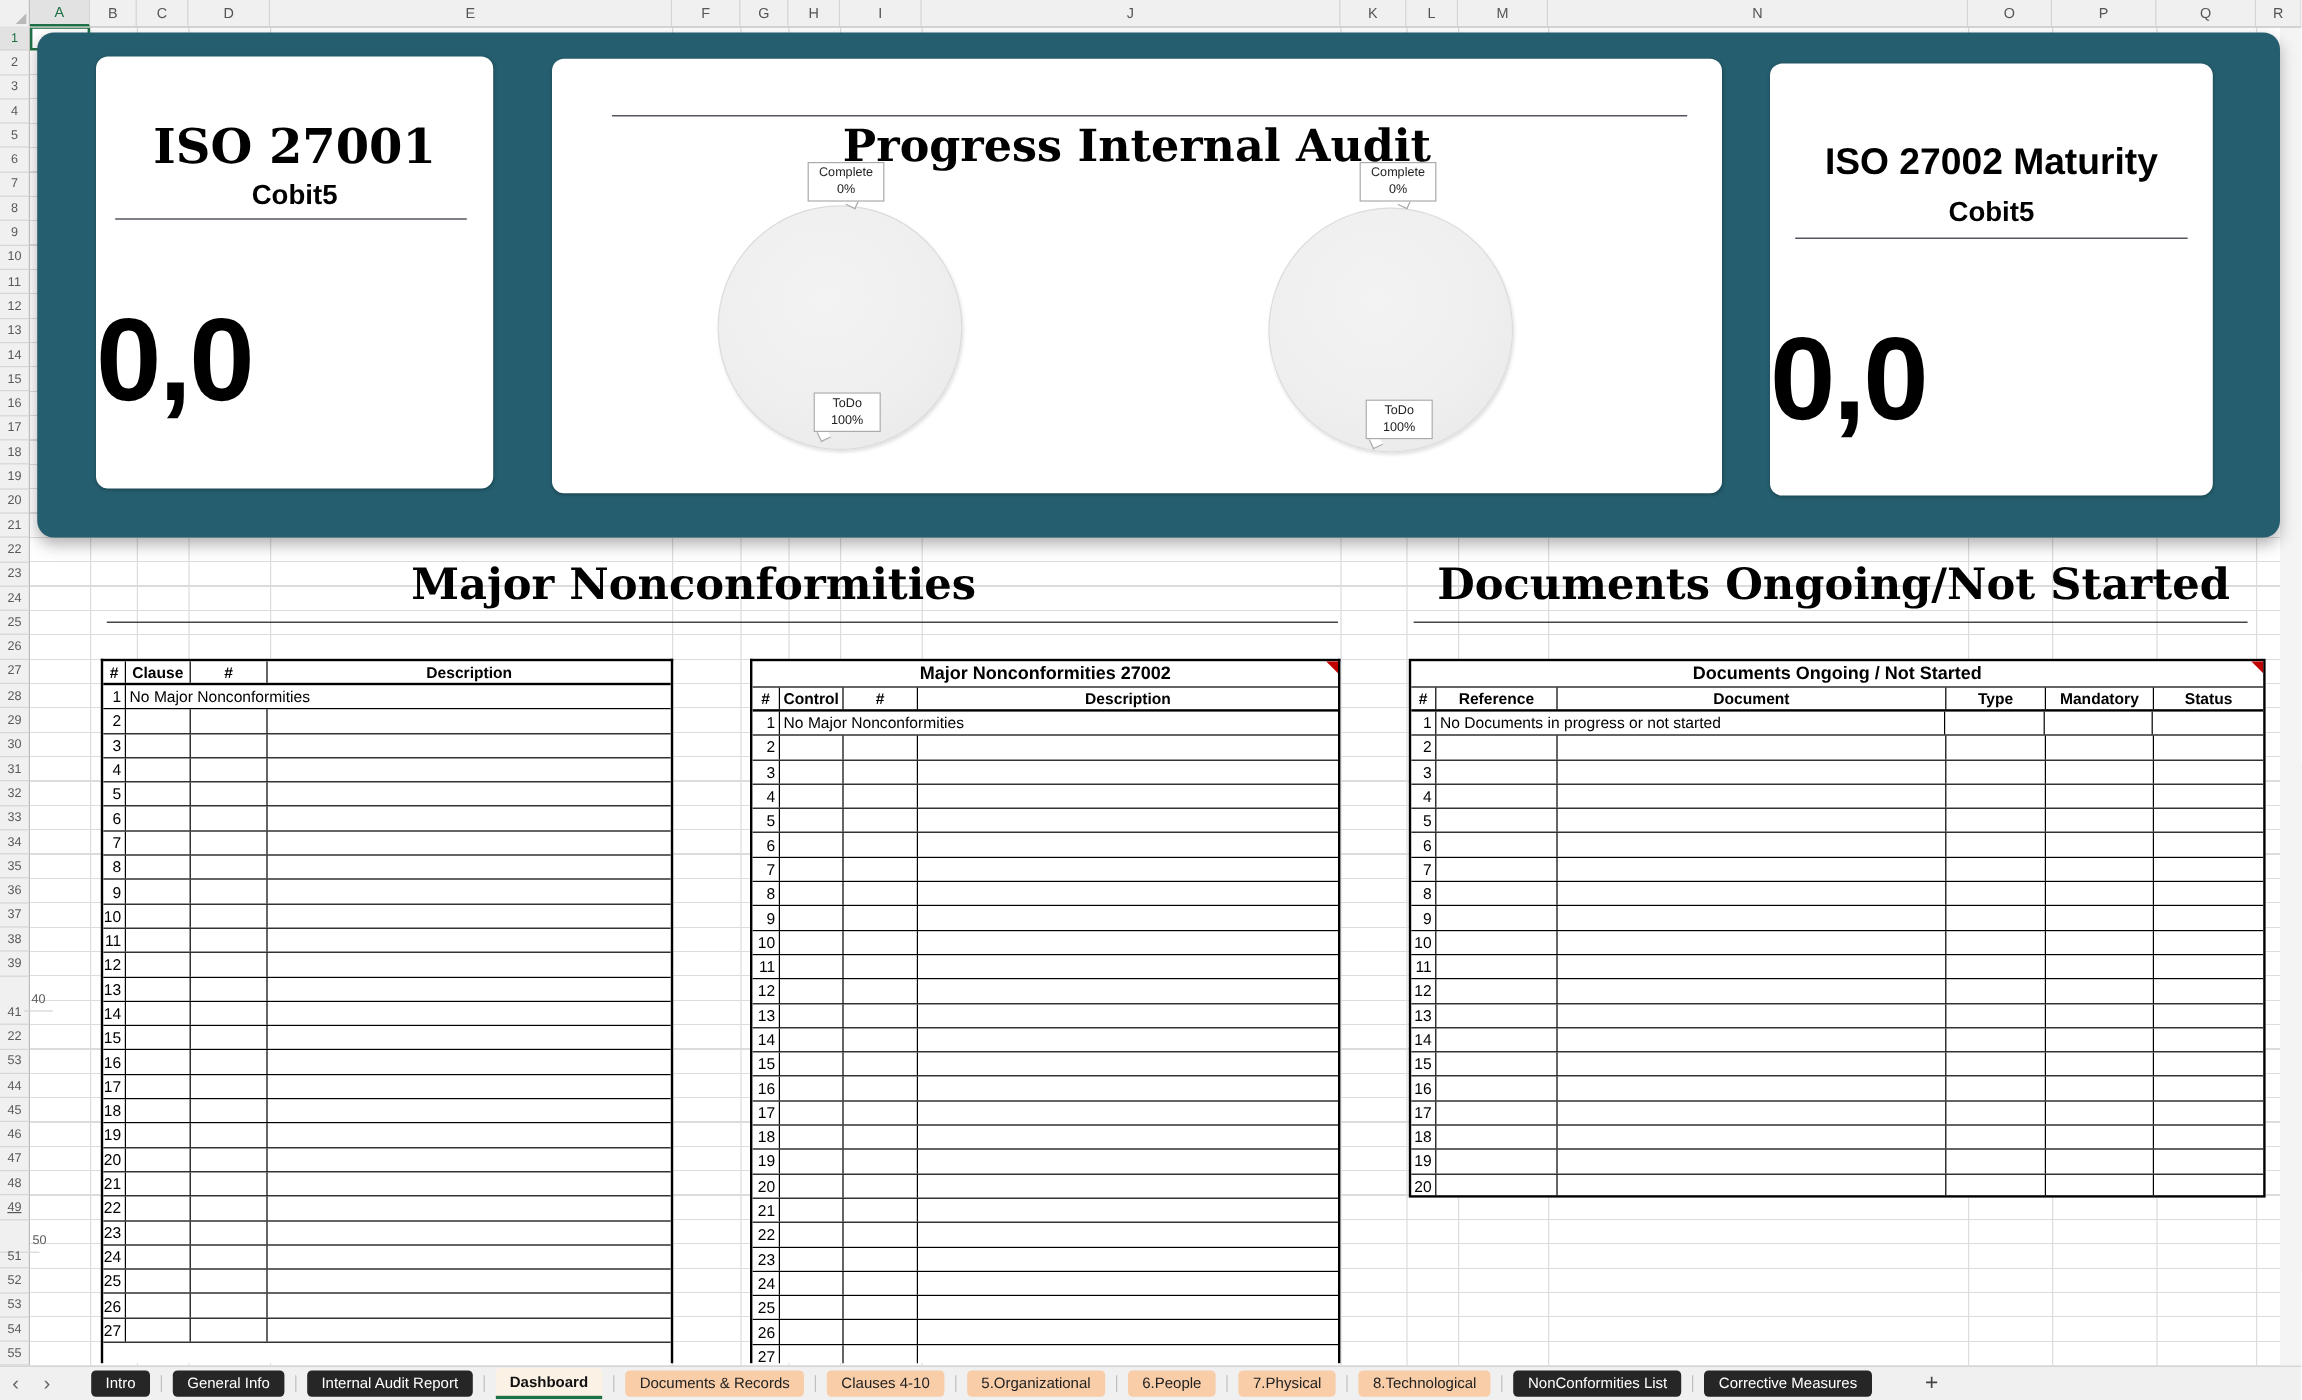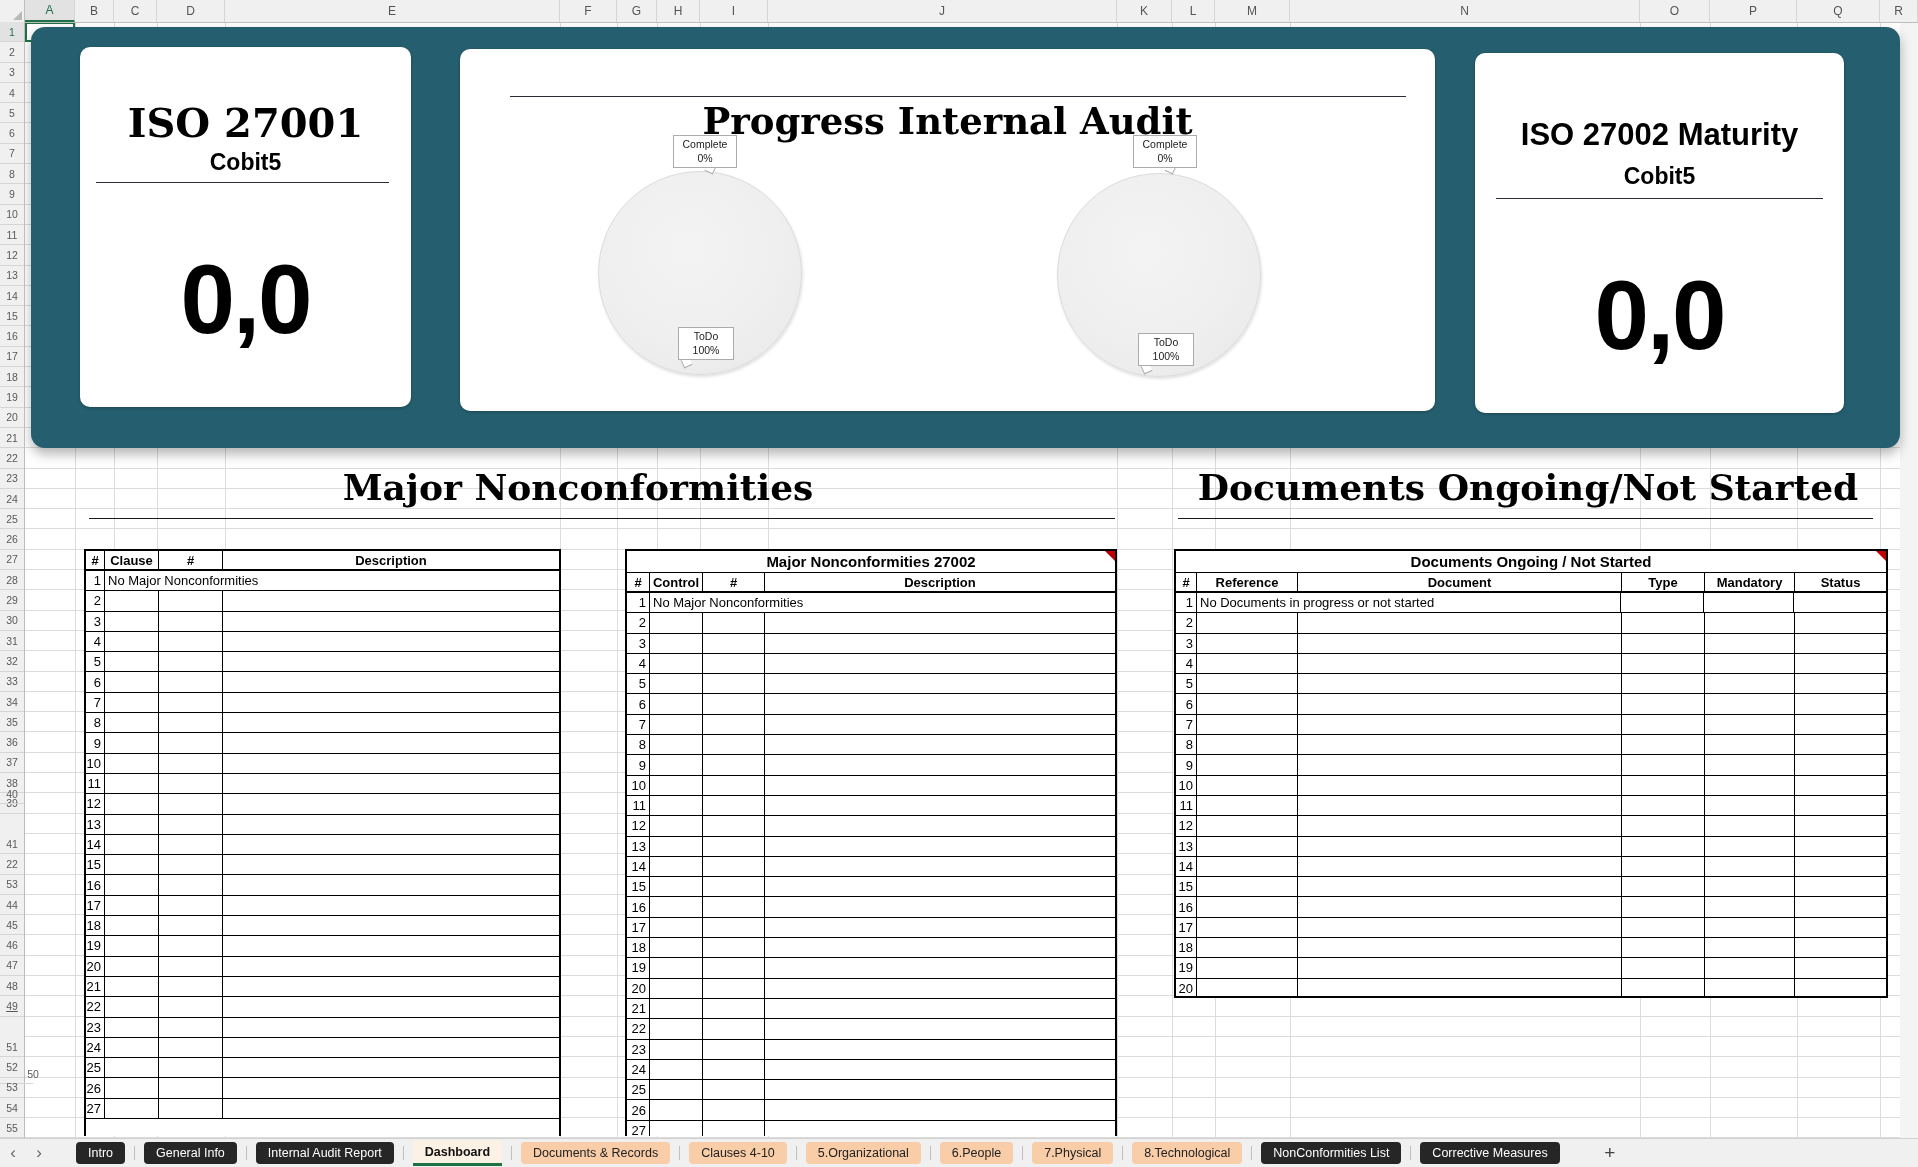--- a/index.html
+++ b/index.html
@@ -34,21 +34,21 @@
   .card{position:absolute;background:#fff;border-radius:10px;z-index:3;box-shadow:0 1px 3px rgba(0,0,0,.25);}
   #card1{left:80px;top:47px;width:331px;height:360px;}
   #card2{left:460px;top:49px;width:975px;height:362px;}
   #card3{left:1475px;top:53px;width:369px;height:360px;}
 
   .serif{font-family:"DejaVu Serif",serif;}
   .cardtitle-serif{position:absolute;width:100%;text-align:center;font-weight:bold;color:#000;}
   #card1 .t1{top:52px;font-size:40px;}
   #card1 .t2{top:102px;font-size:23px;font-weight:bold;text-align:center;width:100%;position:absolute;}
   .cardline{position:absolute;height:0;border-top:1.5px solid #2b2b3a;}
-  .bigval{position:absolute;width:100%;text-align:center;font-weight:bold;font-size:98px;letter-spacing:-2px;color:#000;}
+  .bigval{position:absolute;width:100%;font-weight:bold;font-size:98px;letter-spacing:-2px;color:#000;}
 
   #card3 .t1{top:64px;font-size:31px;font-weight:bold;text-align:center;width:100%;position:absolute;}
   #card3 .t2{top:110px;font-size:23px;font-weight:bold;text-align:center;width:100%;position:absolute;}
 
   #card2 .ptitle{position:absolute;top:50px;width:100%;text-align:center;font-weight:bold;font-size:37px;}
   .pieblock-title{position:absolute;font-weight:bold;font-size:21px;color:#111;transform:translateX(-50%);white-space:nowrap;}
   .pie{position:absolute;width:202px;height:202px;border-radius:50%;z-index:3;
        background:radial-gradient(circle at 44% 38%,#F3F3F3 0%,#EFEFEF 55%,#E7E7E7 100%);
        border:1px solid #DBDBDB;box-shadow:1px 2px 3px rgba(0,0,0,.12);}
   .callout{position:absolute;background:#fff;border:1px solid #ABABAB;z-index:4;
@@ -170,31 +170,31 @@
       <div class="rowhead" style="top: 588.7px; height: 20.3px;">30</div>
       <div class="rowhead" style="top: 609px; height: 20.3px;">31</div>
       <div class="rowhead" style="top: 629.3px; height: 20.3px;">32</div>
       <div class="rowhead" style="top: 649.6px; height: 20.3px;">33</div>
       <div class="rowhead" style="top: 669.9px; height: 20.3px;">34</div>
       <div class="rowhead" style="top: 690.2px; height: 20.3px;">35</div>
       <div class="rowhead" style="top: 710.5px; height: 20.3px;">36</div>
       <div class="rowhead" style="top: 730.8px; height: 20.3px;">37</div>
       <div class="rowhead" style="top: 751.1px; height: 20.3px;">38</div>
       <div class="rowhead" style="top: 771.4px; height: 20.3px;">39</div>
-      <div class="rowhead" style="top: 762px; height: 20.3px;">40</div>
+      <div class="rowhead" style="top: 801px; height: 20.3px; margin-left: 20px;">40</div>
       <div class="rowhead" style="top: 812px; height: 20.3px;">41</div>
       <div class="rowhead" style="top: 832.3px; height: 20.3px;">22</div>
       <div class="rowhead" style="top: 852.6px; height: 20.3px;">53</div>
       <div class="rowhead" style="top: 872.9px; height: 20.3px;">44</div>
       <div class="rowhead" style="top: 893.2px; height: 20.3px;">45</div>
       <div class="rowhead" style="top: 913.5px; height: 20.3px;">46</div>
       <div class="rowhead" style="top: 933.8px; height: 20.3px;">47</div>
       <div class="rowhead" style="top: 954.1px; height: 20.3px;">48</div>
       <div class="rowhead" style="top: 974.4px; height: 20.3px; text-decoration: underline;">49</div>
-      <div class="rowhead" style="top: 1042px; height: 20.3px; padding-left: 33px;">50</div>
+      <div class="rowhead" style="top: 1002px; height: 20.3px; padding-left: 33px;">50</div>
       <div class="rowhead" style="top: 1015px; height: 20.3px;">51</div>
       <div class="rowhead" style="top: 1035.3px; height: 20.3px;">52</div>
       <div class="rowhead" style="top: 1055.6px; height: 20.3px;">53</div>
       <div class="rowhead" style="top: 1075.9px; height: 20.3px;">54</div>
       <div class="rowhead" style="top: 1096.2px; height: 19.8px; text-align: right;">55</div>
     </div>
 
   <div class="abs" id="band"></div>
 
   <div class="card" id="card1">

